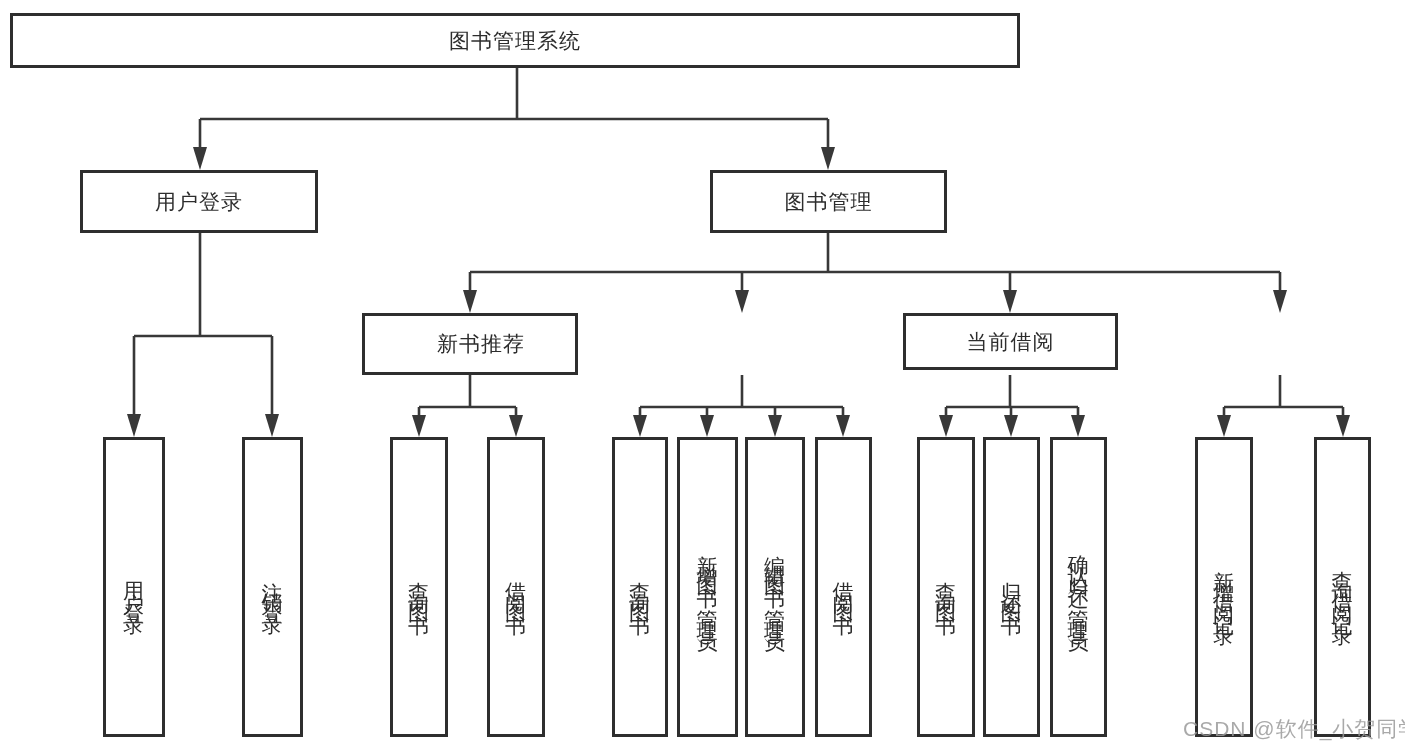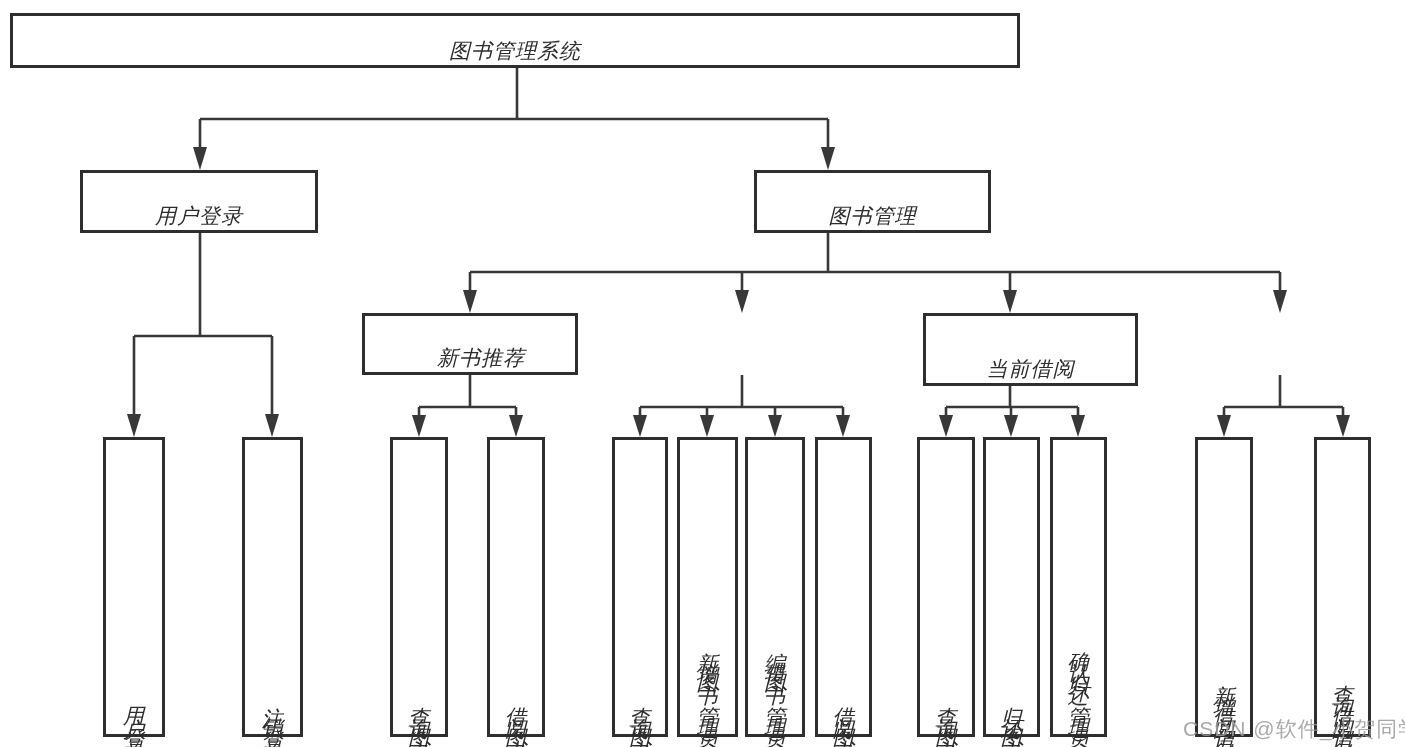--- a/index.html
+++ b/index.html
@@ -18,24 +18,23 @@
     overflow:hidden;
   }
   .wires{position:absolute;left:0;top:0;z-index:0;}
   .ln{stroke:var(--line);stroke-width:2.6;fill:none;}
   .ah{fill:var(--line);stroke:none;}
   .box{
     position:absolute;
     box-sizing:border-box;
     background:var(--bg);
     border:3px solid var(--border);
-    display:flex;align-items:flex-end;justify-content:center;
+    display:flex;align-items:center;justify-content:center;
     color:var(--text);
     z-index:1;
-    font-style:italic;
   }
   .h-label{
     font-size:21px;
     letter-spacing:1px;
     white-space:nowrap;
   }
   .v-label{
     writing-mode:vertical-rl;
     text-orientation:mixed;
     font-size:21px;
@@ -102,28 +101,28 @@
     </g>
   </svg>
 
   <div class="box" style="left:10px;top:13px;width:1010px;height:55px;">
     <span class="h-label">图书管理系统</span>
   </div>
 
   <div class="box" style="left:80px;top:170px;width:238px;height:63px;">
     <span class="h-label">用户登录</span>
   </div>
-  <div class="box" style="left:710px;top:170px;width:237px;height:63px;margin-left:44px;">
+  <div class="box" style="left:710px;top:170px;width:237px;height:63px;">
     <span class="h-label">图书管理</span>
   </div>
 
   <div class="box" style="left:362px;top:313px;width:216px;height:62px;padding-left:22px;">
     <span class="h-label">新书推荐</span>
   </div>
-  <div class="box" style="left:903px;top:313px;width:215px;height:73px;margin-left:20px;">
+  <div class="box" style="left:903px;top:313px;width:215px;height:57px;">
     <span class="h-label">当前借阅</span>
   </div>
 
   <div class="box" style="left:103px;top:437px;width:62px;height:300px;">
     <span class="v-label">用户登录</span>
   </div>
   <div class="box" style="left:242px;top:437px;width:61px;height:300px;">
     <span class="v-label">注销登录</span>
   </div>
 

